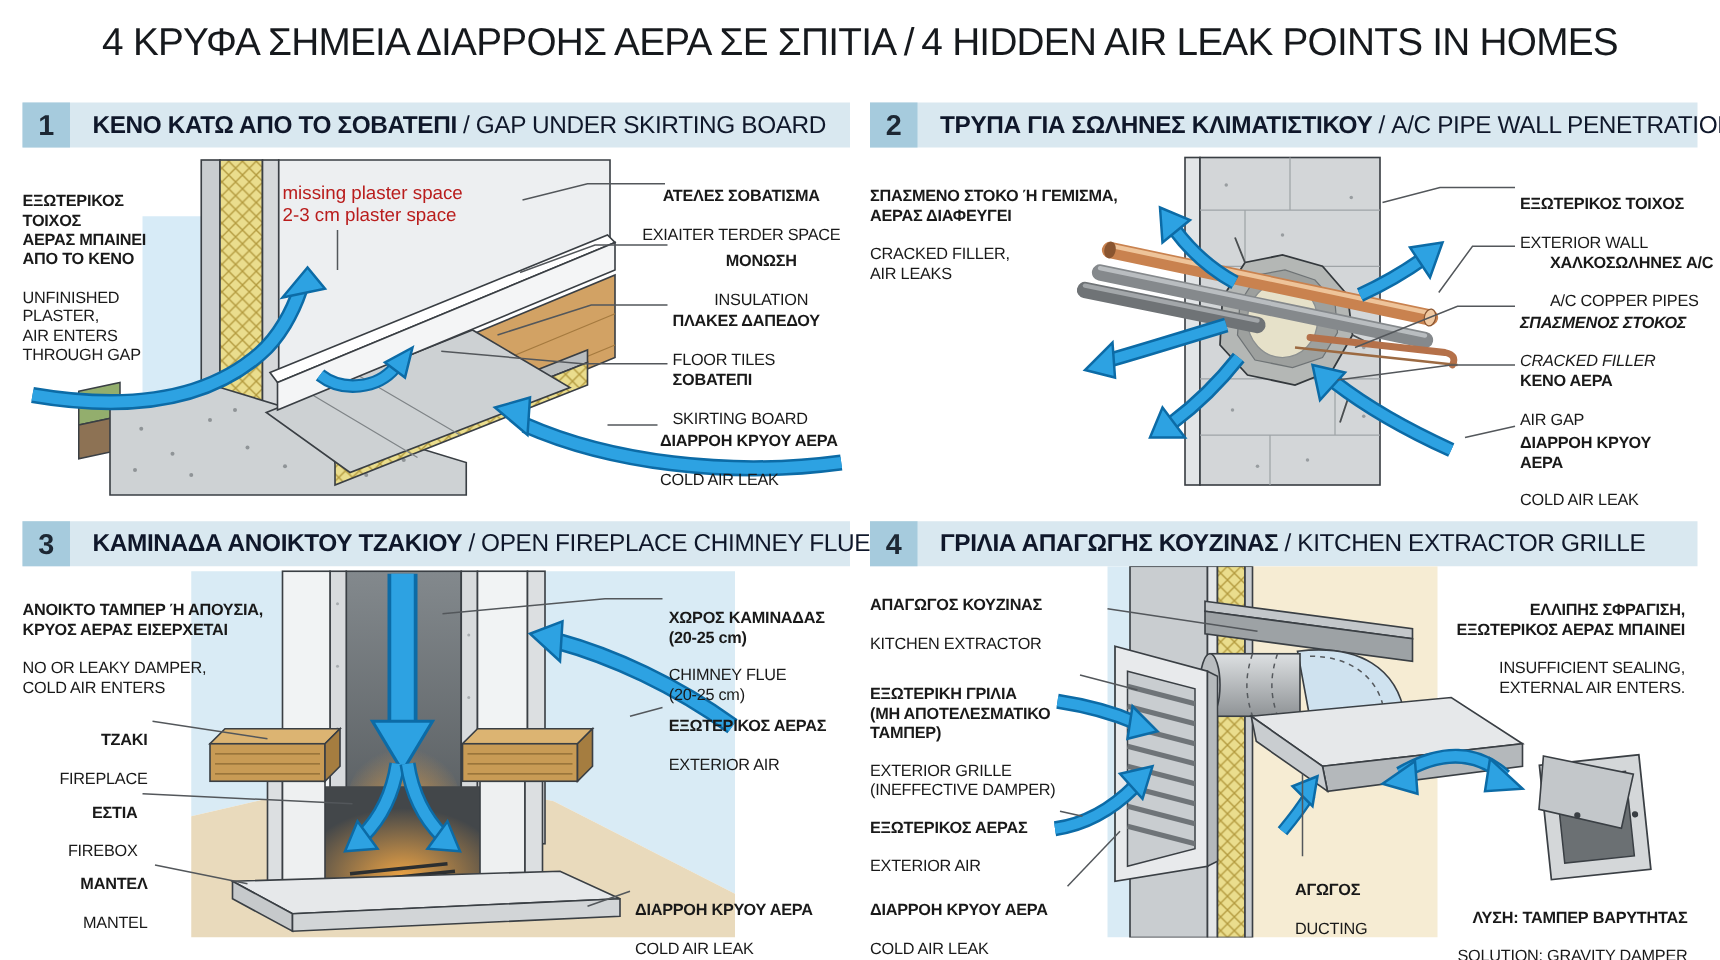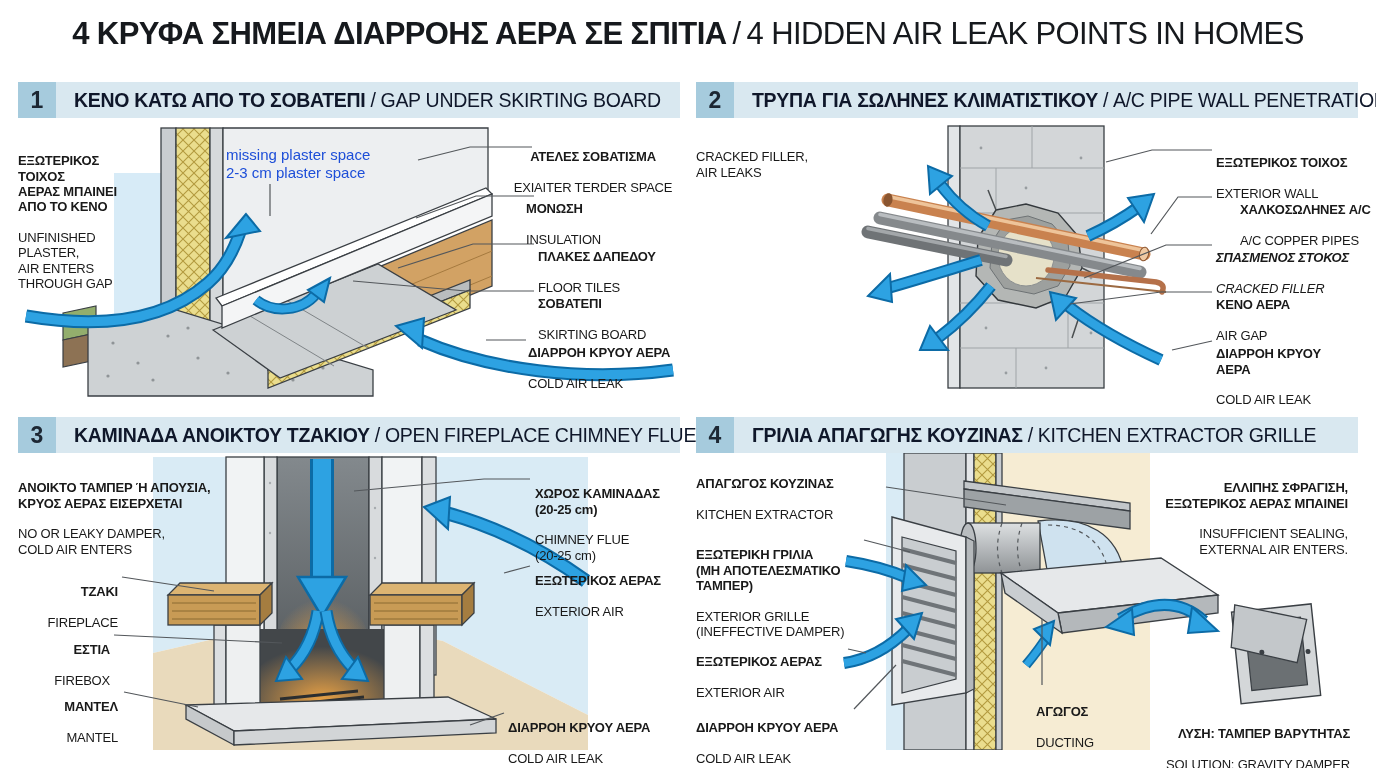--- a/index.html
+++ b/index.html
@@ -1,21 +1,21 @@
 <!DOCTYPE html>
 <html><head>
 <meta charset="utf-8">
 <style>
   html,body{margin:0;padding:0;background:#ffffff;}
   #canvas{position:relative;width:1376px;height:768px;background:#ffffff;overflow:hidden;
           font-family:"Liberation Sans",sans-serif;color:#17191d;}
   
   .main-title{position:absolute;left:0;top:16px;width:1376px;text-align:center;
               font-size:31px;letter-spacing:-0.6px;white-space:nowrap;color:#16191d;}
-  .main-title .gr{font-weight:bold;}
+  .main-title .gr{font-weight:normal;}
   .main-title .en{font-weight:normal;}
   .main-title .sep{font-weight:normal;margin:0 6px;}
   
   .panel{position:absolute;}
   .panel1{left:18px;top:82px;width:662px;height:315px;}
   .panel2{left:696px;top:82px;width:662px;height:315px;}
   .panel3{left:18px;top:417px;width:662px;height:333px;}
   .panel4{left:696px;top:417px;width:662px;height:333px;}
   .phead{position:absolute;left:0;top:0;right:0;height:36px;background:#d9e8f0;display:flex;align-items:center;}
   .pnum{width:38px;height:36px;background:#a6cbdd;display:flex;align-items:center;justify-content:center;
@@ -23,26 +23,26 @@
   .ptitle{padding-left:18px;font-size:19.5px;letter-spacing:-0.3px;white-space:nowrap;color:#0f172a;}
   .ptitle .gr{font-weight:bold;}
   .ptitle .en{font-weight:normal;}
   .ptitle .sep{margin:0 5px;font-weight:normal;}
   .pbody{position:absolute;left:0;top:36px;right:0;bottom:0;}
   .pbody > svg{position:absolute;left:0;top:0;}
   
   .lab{position:absolute;font-size:13px;line-height:1.18;letter-spacing:-0.2px;color:#191919;white-space:pre-line;}
   .lab .gr{font-weight:bold;display:block;}
   .lab .en{font-weight:normal;display:block;}
-  .note{position:absolute;font-size:15px;line-height:1.2;color:#1d4ed8;white-space:pre-line;}
+  .note{position:absolute;font-size:15px;line-height:1.2;color:#b91c1c;white-space:pre-line;}
   
   .p1-lab0{left:0px;top:20px;width:125px;}
   .p1-note{left:208px;top:28px;width:190px;}
   .p1-lab1{left:488px;top:16px;width:174px;text-align:center;}
-  .p1-lab2{left:508px;top:68px;width:142px;}
+  .p1-lab2{left:520px;top:68px;width:142px;text-align:center;}
   .p1-lab3{left:520px;top:116px;width:142px;}
   .p1-lab4{left:520px;top:163px;width:142px;}
   .p1-lab5{left:510px;top:212px;width:152px;}
   
   .p2-lab0{left:0px;top:16px;width:215px;}
   .p2-lab1{left:520px;top:22px;width:142px;}
   .p2-lab2{left:544px;top:69px;width:142px;}
   .p2-lab3{left:520px;top:117px;width:142px;font-style:italic;}
   .p2-lab4{left:520px;top:164px;width:142px;}
   .p2-lab5{left:520px;top:213px;width:142px;}
@@ -247,20 +247,22 @@
         </g>
         <g stroke="#53575b" stroke-width="1.2" fill="none">
           <path d="M410,44 L456,32 L516,32"></path>
           <path d="M455,116 L482,79 L516,79"></path>
           <path d="M388,160 L470,127 L516,127"></path>
           <path d="M374,186 L465,174 L516,174"></path>
           <path d="M476,232 L516,223"></path>
         </g>
       </svg>
       <div class="lab p2-lab0">
+        <span class="gr">ΣΠΑΣΜΕΝΟ ΣΤΟΚΟ Ή ΓΕΜΙΣΜΑ,
+ΑΕΡΑΣ ΔΙΑΦΕΥΓΕΙ</span>
         <span class="en">CRACKED FILLER,
 AIR LEAKS</span>
       </div>
       <div class="lab p2-lab1">
         <span class="gr">ΕΞΩΤΕΡΙΚΟΣ ΤΟΙΧΟΣ</span>
         <span class="en">EXTERIOR WALL</span>
       </div>
       <div class="lab p2-lab2">
         <span class="gr">ΧΑΛΚΟΣΩΛΗΝΕΣ A/C</span>
         <span class="en">A/C COPPER PIPES</span>

